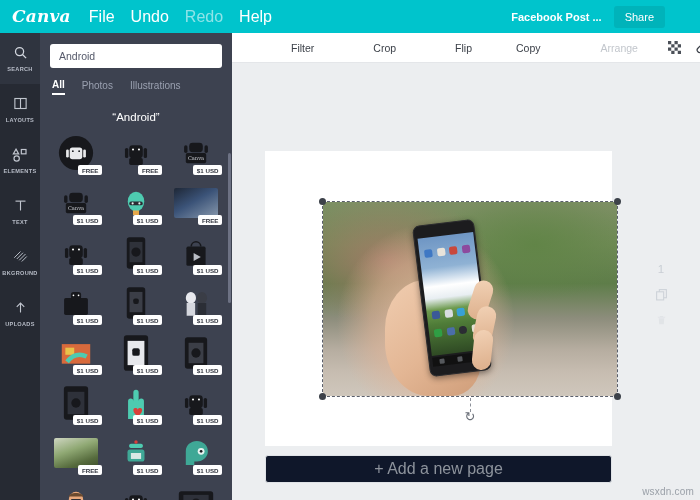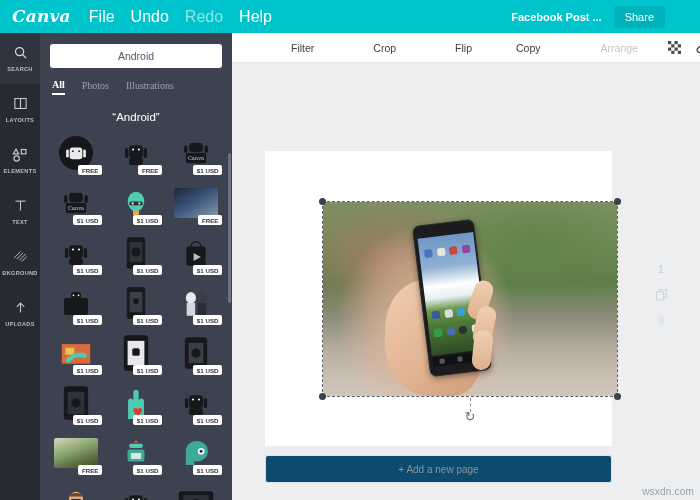--- a/index.html
+++ b/index.html
@@ -68,25 +68,25 @@
     color: #b7bcc7; font-size: 5.6px; letter-spacing: .3px; font-weight: bold;
   }
 
   
   .panel {
     position: absolute; left: 40px; top: 33px; width: 192px; height: 467px;
     background: #3d4250; overflow: hidden;
   }
   .search-box {
     margin: 11px 10px 0 10px; height: 24px; background: #ffffff;
-    border-radius: 3px; display: flex; align-items: center; padding: 0 9px; justify-content: center;
+    border-radius: 3px; display: flex; align-items: center; padding: 0 9px;
   }
   .search-box .val { color: #55596a; font-size: 10.5px; }
   .tabs {
-    display: flex; align-items: center; margin: 11px 0 2px 12px; gap: 17px; font-family: Liberation Serif, serif;
+    display: flex; align-items: center; margin: 11px 0 2px 12px; gap: 17px;
   }
   .tab { color: #9aa0b0; font-size: 10px; padding-bottom: 3px; cursor: pointer; }
   .tab.active {
     color: #ffffff; font-weight: bold; border-bottom: 2px solid #ffffff;
   }
   .results-title {
     text-align: center; color: #ffffff; font-size: 11.5px;
     margin-top: 16px; margin-bottom: 7px;
   }
   .grid {
@@ -204,23 +204,23 @@
 
   .page-tools {
     position: absolute; right: 26px; top: 200px; width: 26px;
     display: flex; flex-direction: column; align-items: center; gap: 13px;
   }
   .pg-num { color: #c9ced4; font-size: 11.5px; }
   .pg-ico { color: #cdd2d8; line-height: 0; cursor: pointer; }
 
   .addpage {
     position: absolute; left: 33px; bottom: 17px; width: 347px; height: 28px;
-    background: #0c4a6e; border: 1px solid #dfe2e6; border-radius: 3px;
+    background: #0f172a; border: 1px solid #dfe2e6; border-radius: 3px;
     display: flex; align-items: center; justify-content: center;
-    color: #8d939c; font-size: 10px; cursor: pointer;
+    color: #8d939c; font-size: 16px; cursor: pointer;
   }
   .watermark {
     position: absolute; right: 6px; bottom: 3px;
     color: #9aa0a8; font-size: 10px; letter-spacing: .2px;
   }
 </style>
 </head>
 <body>
 
 <div class="app">

